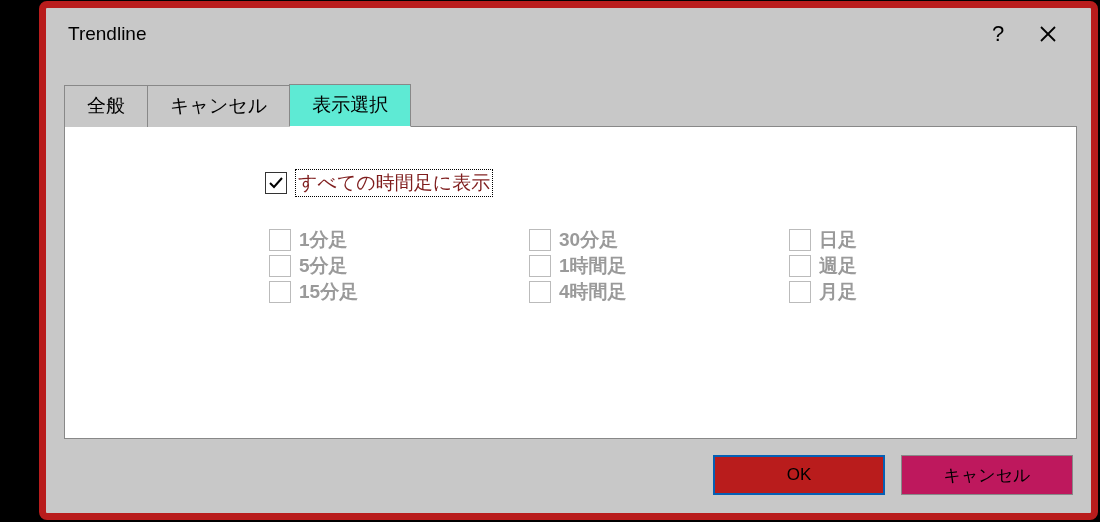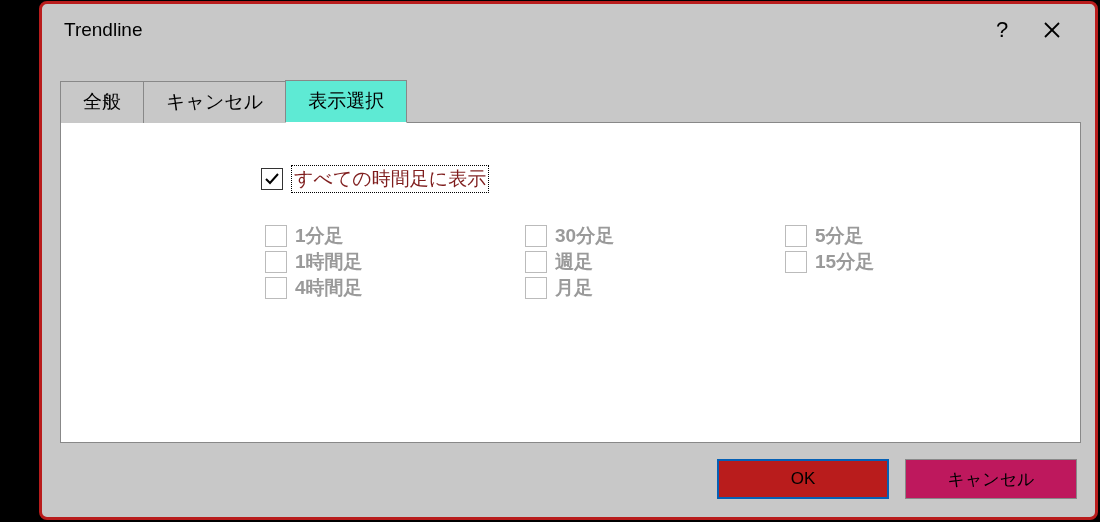--- a/index.html
+++ b/index.html
@@ -11,21 +11,21 @@
       height: 522px;
       overflow: hidden;
     }
     .dialog {
       position: absolute;
       left: 39px;
       top: 1px;
       width: 1059px;
       height: 519px;
       background: #c8c8c8;
-      border: 3px solid #b91c1c;
+      border: 7px solid #b91c1c;
       border-radius: 8px;
       display: flex;
       flex-direction: column;
     }
     .titlebar {
       height: 52px;
       display: flex;
       align-items: center;
       padding: 0 18px 0 22px;
     }
@@ -185,20 +185,24 @@
 
       <div class="grid">
         <div class="grid-item">
           <span class="checkbox disabled"></span>
           <span class="label">1分足</span>
         </div>
         <div class="grid-item">
           <span class="checkbox disabled"></span>
           <span class="label">30分足</span>
         </div>
+        <div class="grid-item">
+          <span class="checkbox disabled"></span>
+          <span class="label">日足</span>
+        </div>
 
         <div class="grid-item">
           <span class="checkbox disabled"></span>
           <span class="label">5分足</span>
         </div>
         <div class="grid-item">
           <span class="checkbox disabled"></span>
           <span class="label">1時間足</span>
         </div>
         <div class="grid-item">

